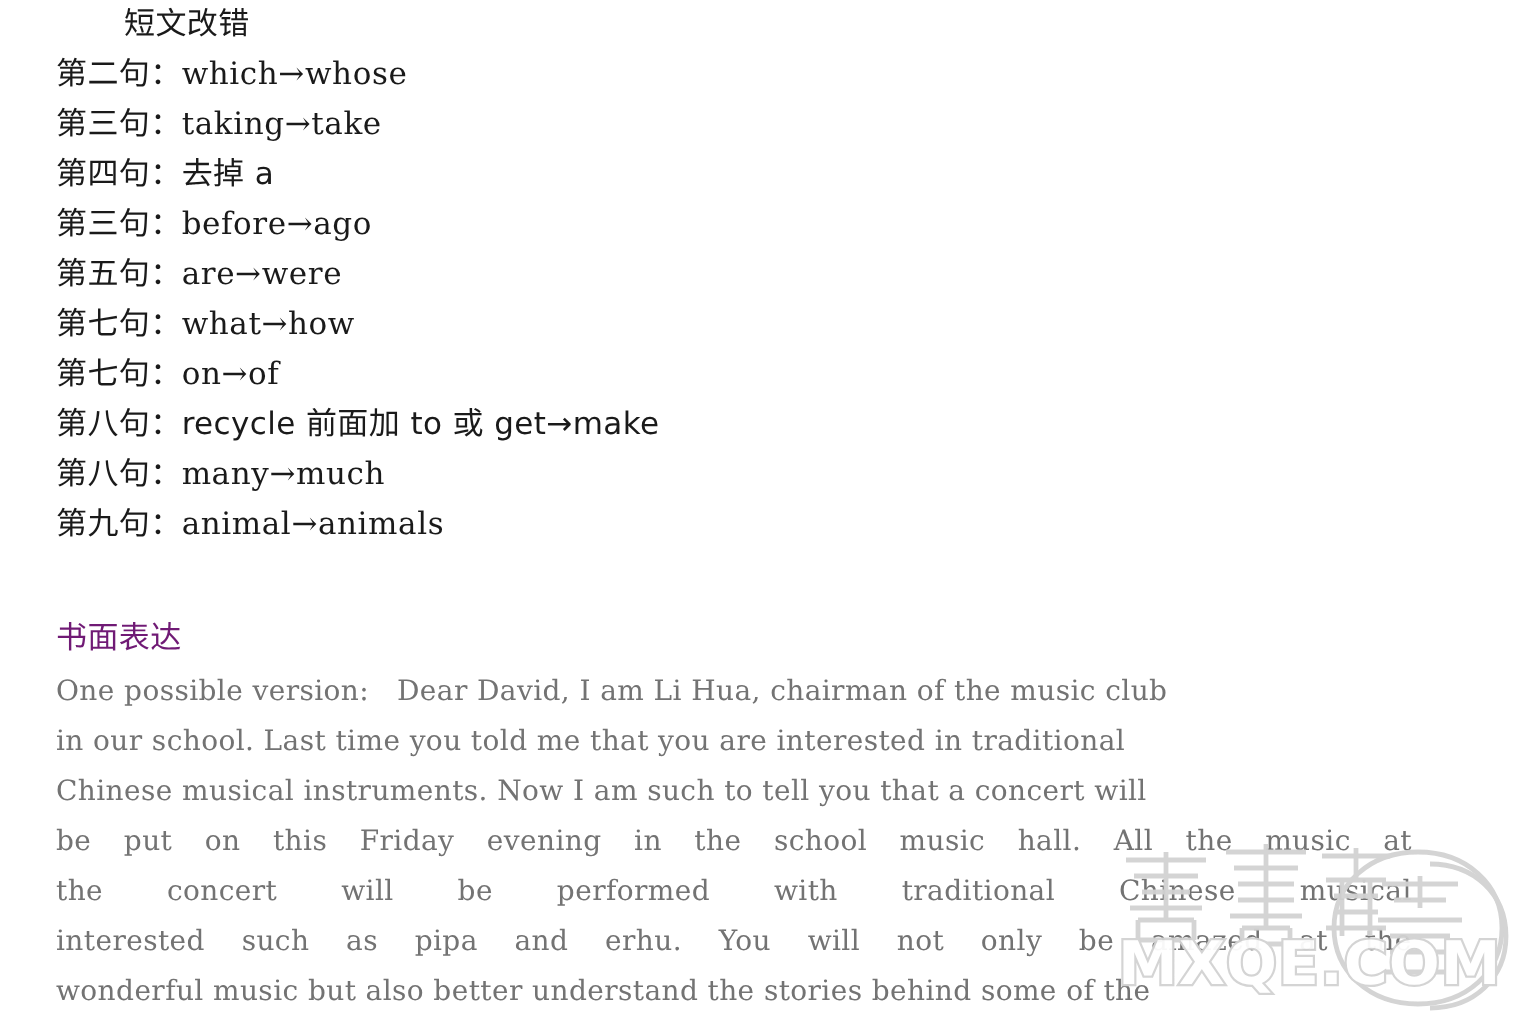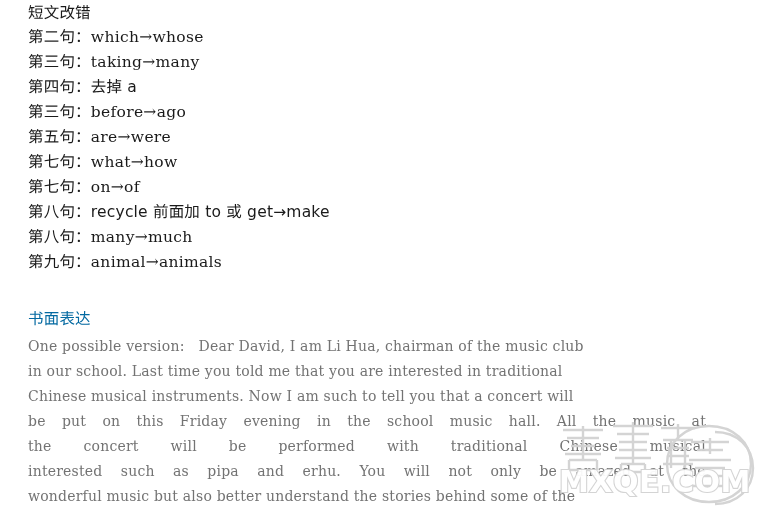--- a/index.html
+++ b/index.html
@@ -35,20 +35,21 @@
   }
 
   
   .section-heading {
     font-family: Liberation Serif, serif;
     font-size: 15.5px;
     line-height: 25px;
     color: #1a1a1a;
     white-space: nowrap;
     letter-spacing: 0.2px;
+    margin-left: 34px;
   }
 
   .corrections {
     margin: 0;
     padding: 0;
     list-style: none;
   }
   .correction-line {
     font-size: 15.5px;
     line-height: 25px;
@@ -67,21 +68,21 @@
   
   .block-gap {
     height: 32px;
   }
 
   
   .essay-heading {
     font-family: "DejaVu Sans", "Liberation Sans", sans-serif;
     font-size: 15.5px;
     line-height: 25px;
-    color: #0369a1;
+    color: #701a75;
     white-space: nowrap;
     letter-spacing: 0.2px;
     margin-bottom: 2px;
   }
 
   .essay-body {
     width: 678px;
   }
   .essay-line {
     font-family: "DejaVu Serif", "Liberation Serif", serif;
@@ -135,21 +136,21 @@
 
   <div class="content">
 
     <div class="section-heading">短文改错</div>
 
     <div class="corrections">
       <div class="correction-line">
         <span class="cn">第二句：</span><span class="en">which→whose</span>
       </div>
       <div class="correction-line">
-        <span class="cn">第三句：</span><span class="en">taking→many</span>
+        <span class="cn">第三句：</span><span class="en">taking→take</span>
       </div>
       <div class="correction-line">
         <span class="cn">第四句：</span><span class="cn">去掉 a</span>
       </div>
       <div class="correction-line">
         <span class="cn">第三句：</span><span class="en">before→ago</span>
       </div>
       <div class="correction-line">
         <span class="cn">第五句：</span><span class="en">are→were</span>
       </div>

